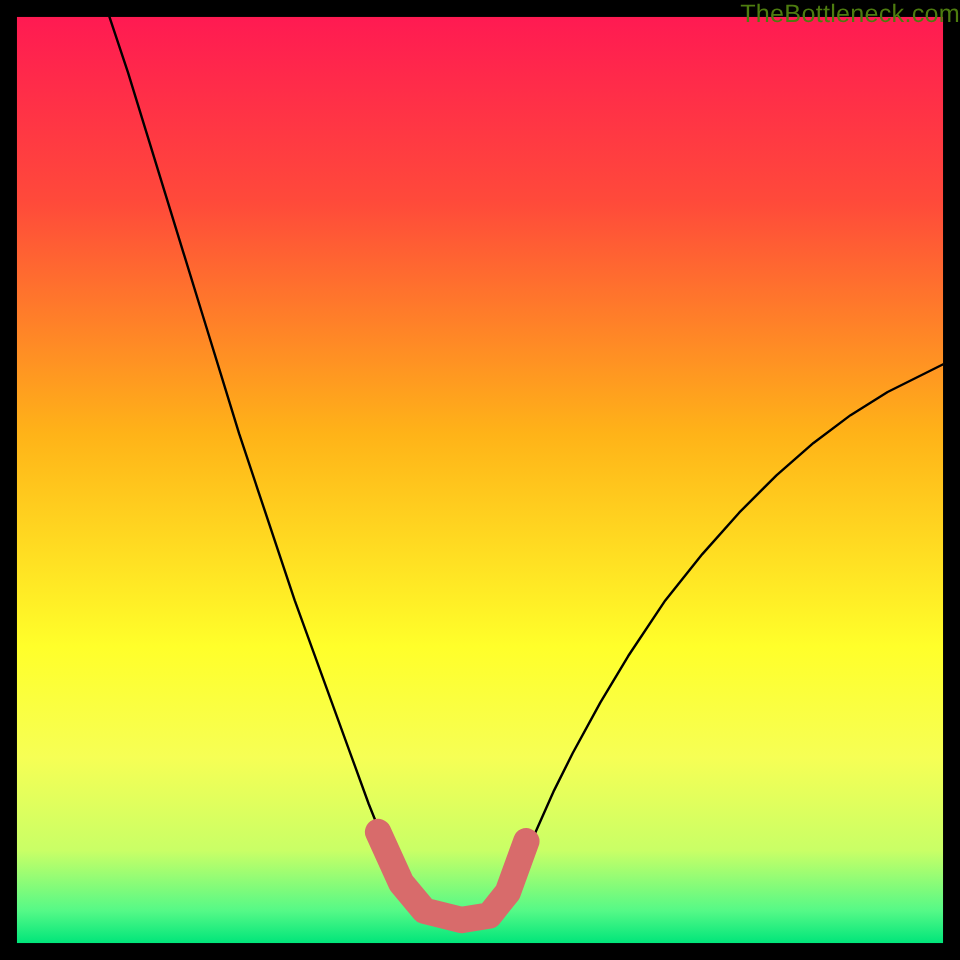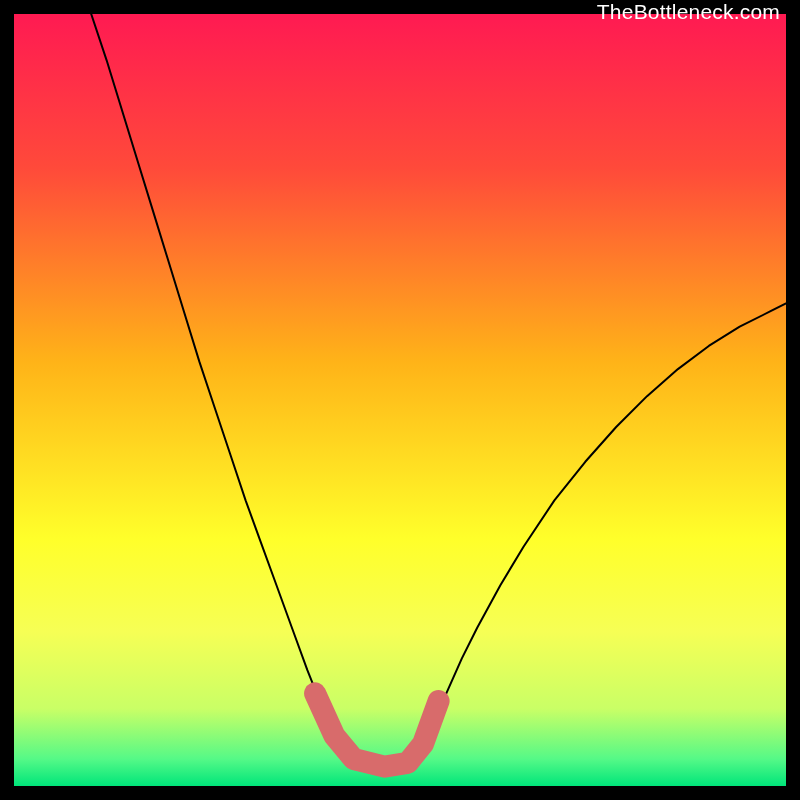--- a/index.html
+++ b/index.html
@@ -22,22 +22,22 @@
   .plot {
     position: absolute;
     left: 0;
     top: 0;
     width: 772px;
     height: 772px;
   }
   .watermark {
     position: absolute;
     top: 0;
-    right: 20px;
-    color: #ffffff;
+    right: 0;
+    color: #4d7c0f;
     font-size: 21px;
     font-weight: 500;
     letter-spacing: 0.2px;
     user-select: none;
   }
 </style>
 </head>
 <body>
 
 <div class="frame">

